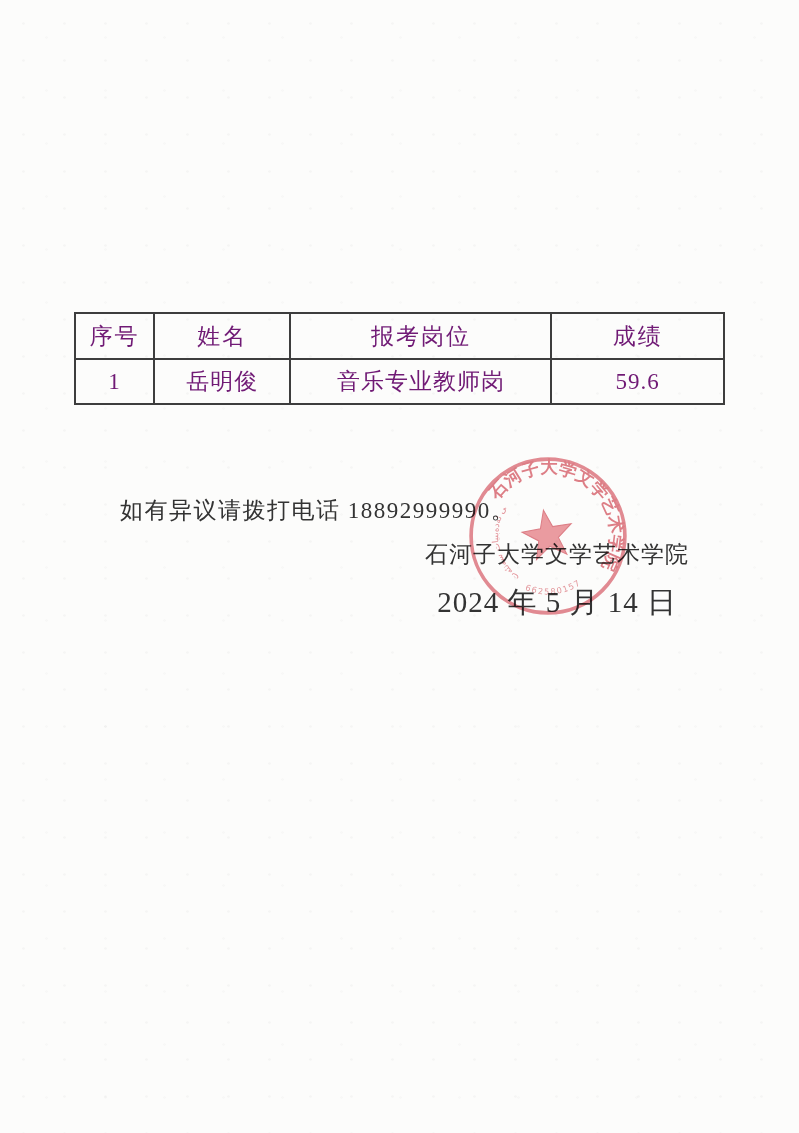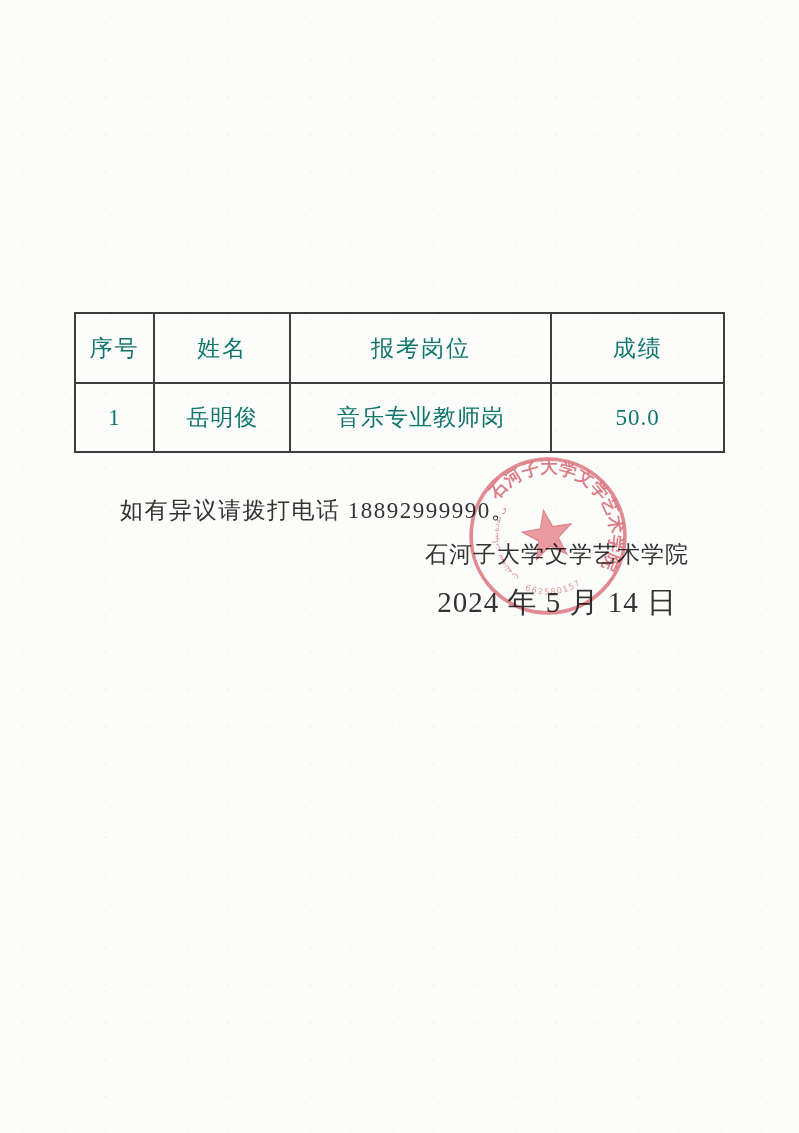--- a/index.html
+++ b/index.html
@@ -28,22 +28,22 @@
     position: absolute; top: 312px; left: 74px;
     width: 651px;
     border-collapse: collapse;
     table-layout: fixed;
   }
   table.score-table th, table.score-table td {
     border: 2px solid #3d3d3d;
     font-weight: 400;
     font-size: 23px;
     text-align: center;
-    color: #0f766e;
-    padding: 12px;
+    color: #701a75;
+    padding: 0;
   }
   table.score-table th { height: 44px; letter-spacing: 2px; }
   table.score-table td { height: 43px; letter-spacing: 1px; }
   col.c-no   { width: 12.2%; }
   col.c-name { width: 21.0%; }
   col.c-pos  { width: 40.2%; }
   col.c-score{ width: 26.6%; }
 
   .notice {
     position: absolute; top: 451px; left: 120px;
@@ -97,21 +97,21 @@
         <th>姓名</th>
         <th>报考岗位</th>
         <th>成绩</th>
       </tr>
     </thead>
     <tbody>
       <tr>
         <td>1</td>
         <td>岳明俊</td>
         <td>音乐专业教师岗</td>
-        <td>50.0</td>
+        <td>59.6</td>
       </tr>
     </tbody>
   </table>
 
   <div class="notice">如有异议请拨打电话 18892999990。</div>
 
   <div class="signature">石河子大学文学艺术学院</div>
   <div class="sign-date">2024 年 5 月 14 日</div>
 
   <div class="seal">

